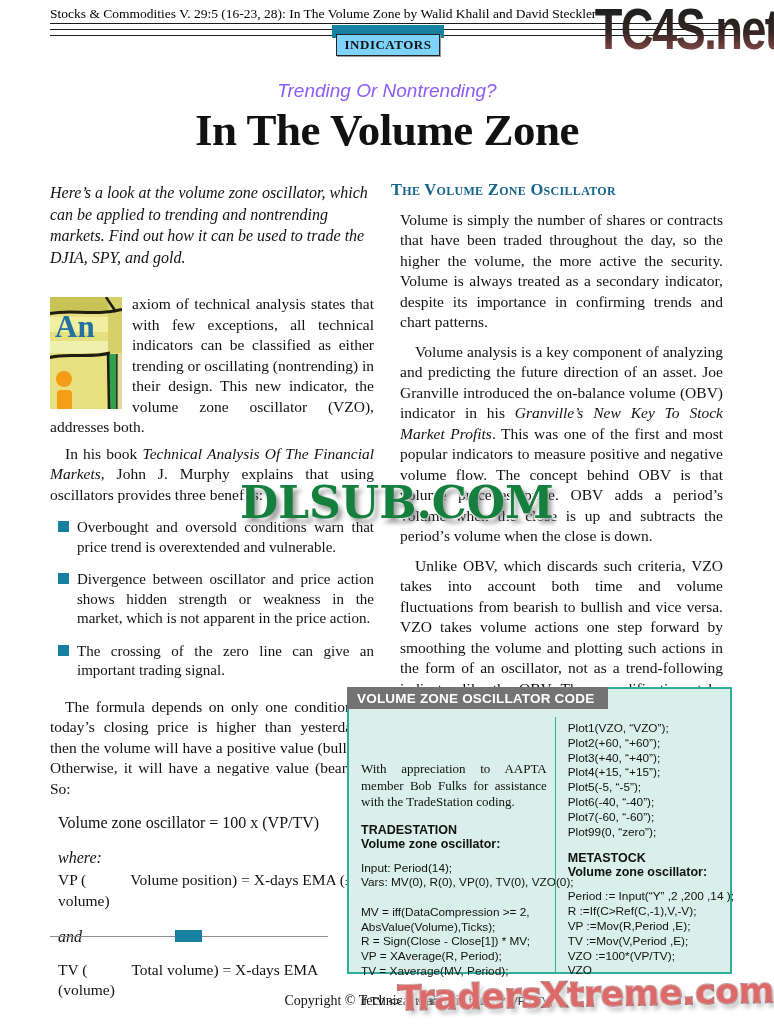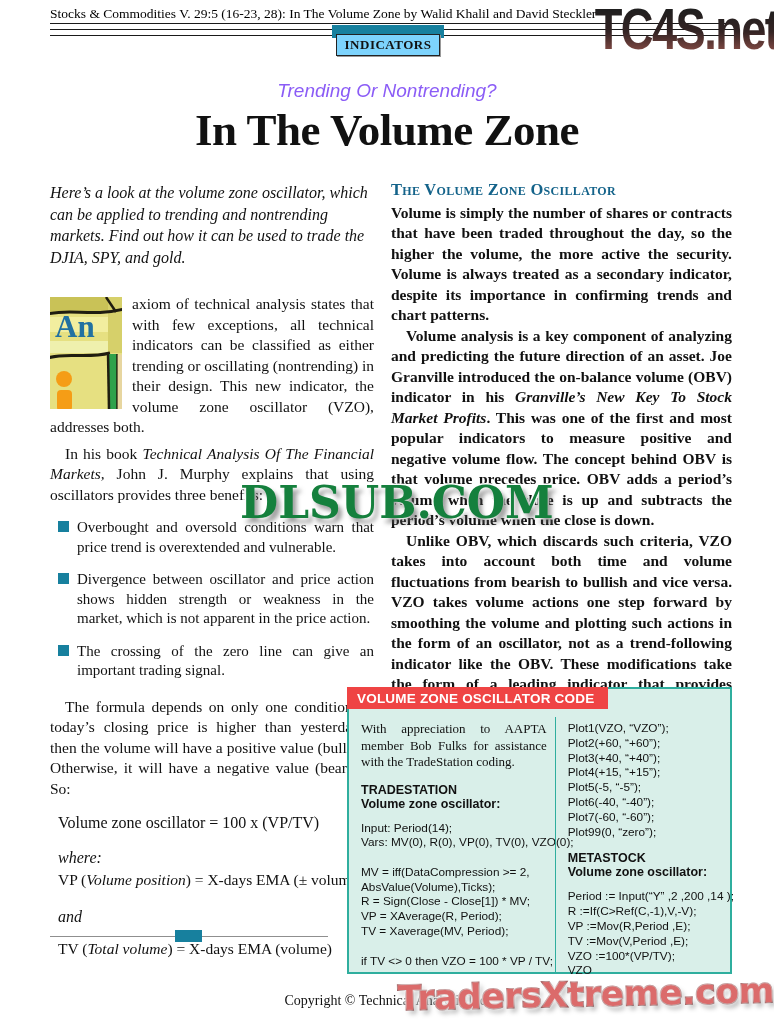--- a/index.html
+++ b/index.html
@@ -43,43 +43,43 @@
   .p-indent{text-indent:15px;margin:6px 0 0 0;text-align:justify;}
 
   .bullets{list-style:none;margin:12px 0 0 0;padding:0;}
   .bullets li{position:relative;padding-left:27px;margin:13px 0;font-size:15px;line-height:19.5px;
               text-align:justify;}
   .bullets .sq{position:absolute;left:8px;top:3px;width:11px;height:11px;background:#17809e;display:inline-block;}
 
   .formula-line{margin:14px 0 0 8px;font-size:16px;}
   .where-line{margin:14px 0 0 8px;font-size:16px;font-style:italic;}
   .def-line{margin:2px 0 0 8px;font-size:15.5px;}
-  .def-line .it{font-style:italic;}
+  .def-line .it{margin-left:44px;}
 
   .byline-wrap{position:absolute;left:50px;top:936px;width:278px;}
   .byline-rule{border-top:1.2px solid #8f8f8f;position:relative;}
   .byline-teal{position:absolute;left:50%;margin-left:-14px;top:-7px;width:27px;height:12px;background:#17809e;}
   .byline-text{margin-top:7px;text-align:center;font-weight:bold;font-style:italic;font-size:17px;}
 
   .vzo-heading{font-variant:small-caps;font-weight:bold;font-size:16.5px;color:#14638a;
                letter-spacing:.3px;margin:0 0 2px 0;text-align:left;}
-  .col-right p{margin:0;font-weight:bold;}
+  .col-right p{margin:9px;}
   .col-right .indent{text-indent:15px;}
   .book{font-style:italic;}
 
   
   .code-box{position:absolute;left:347px;top:687px;width:381px;height:283px;
             background:#d9efe9;border:2px solid #2fae9e;z-index:2;}
-  .code-header{position:absolute;left:-2px;top:-2px;background:#ef4444;color:#fff;
+  .code-header{position:absolute;left:-2px;top:-2px;background:#737373;color:#fff;
                font-family:"Liberation Sans",sans-serif;font-weight:bold;font-size:13.5px;
                letter-spacing:.2px;padding:4px 14px 3px 10px;}
   .code-cols{display:flex;height:100%;padding-top:28px;box-sizing:border-box;}
   .code-left{width:54%;padding:4px 8px 4px 12px;box-sizing:border-box;}
   .code-right{width:46%;padding:4px 8px 4px 12px;box-sizing:border-box;border-left:1.4px solid #2fae9e;}
-  .code-note{font-family:"Liberation Serif",serif;font-size:13px;line-height:16.5px;text-align:justify;}
+  .code-note{font-family:"Liberation Serif",serif;font-size:13px;line-height:16.5px;text-align:justify;margin-top:40px;}
   .code-h{font-family:"Liberation Sans",sans-serif;font-weight:bold;font-size:12.5px;margin-top:12px;}
   .code-sub{font-family:"Liberation Sans",sans-serif;font-weight:bold;font-size:12.5px;}
   .code-lines{font-family:"Liberation Sans",sans-serif;font-size:11.8px;line-height:14.8px;margin-top:10px;}
   .code-lines div{white-space:nowrap;}
 
   
   .copyright{position:absolute;left:0;right:0;top:993px;text-align:center;font-size:14px;}
 
   
   .wm-dlsub{position:absolute;left:240px;top:481px;z-index:60;

